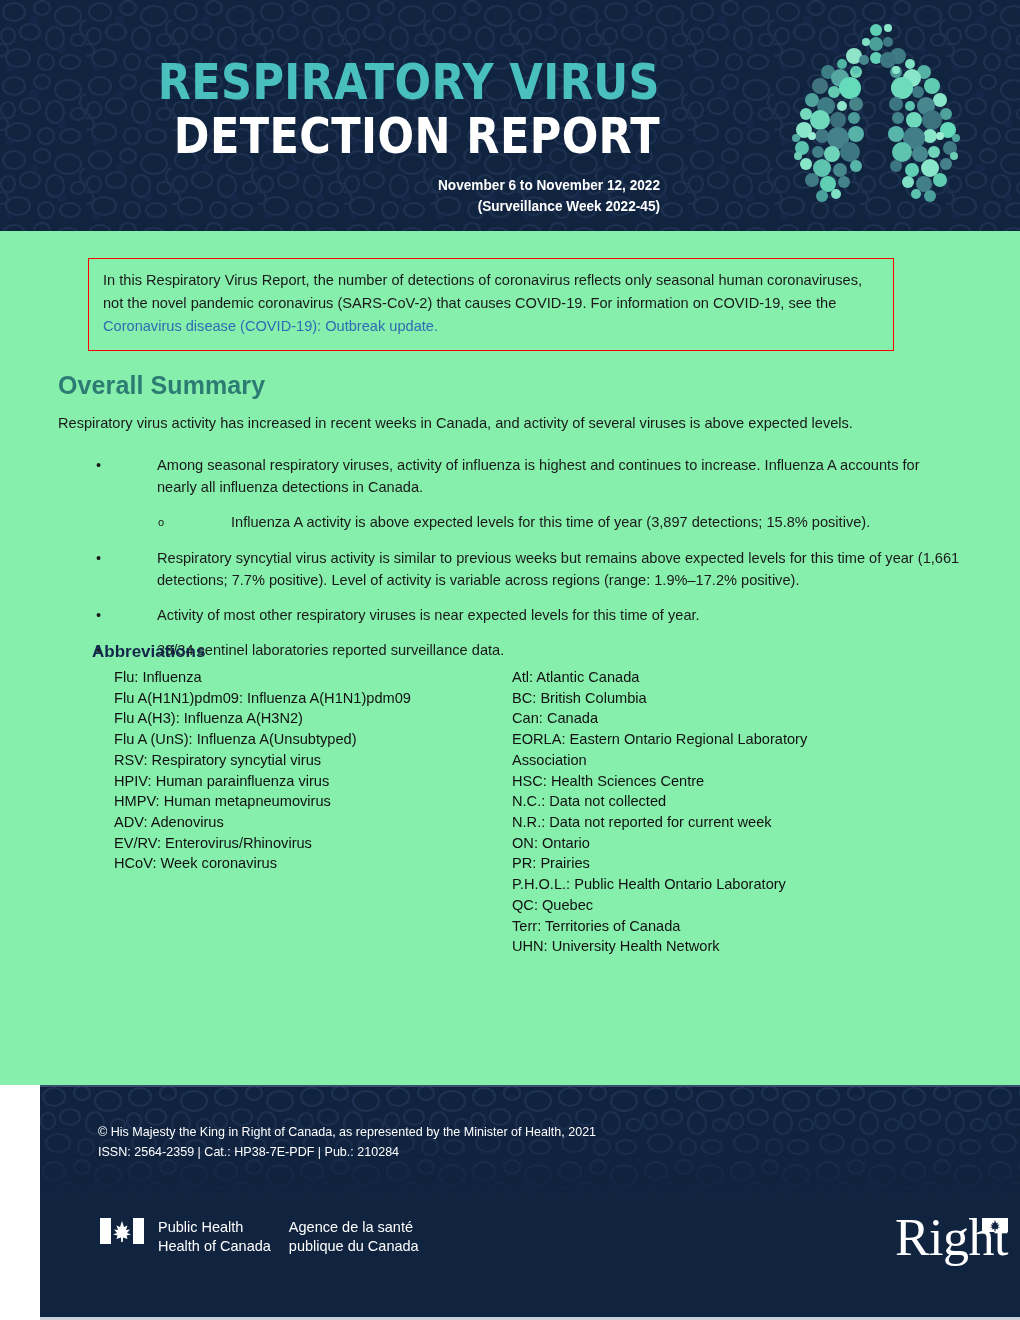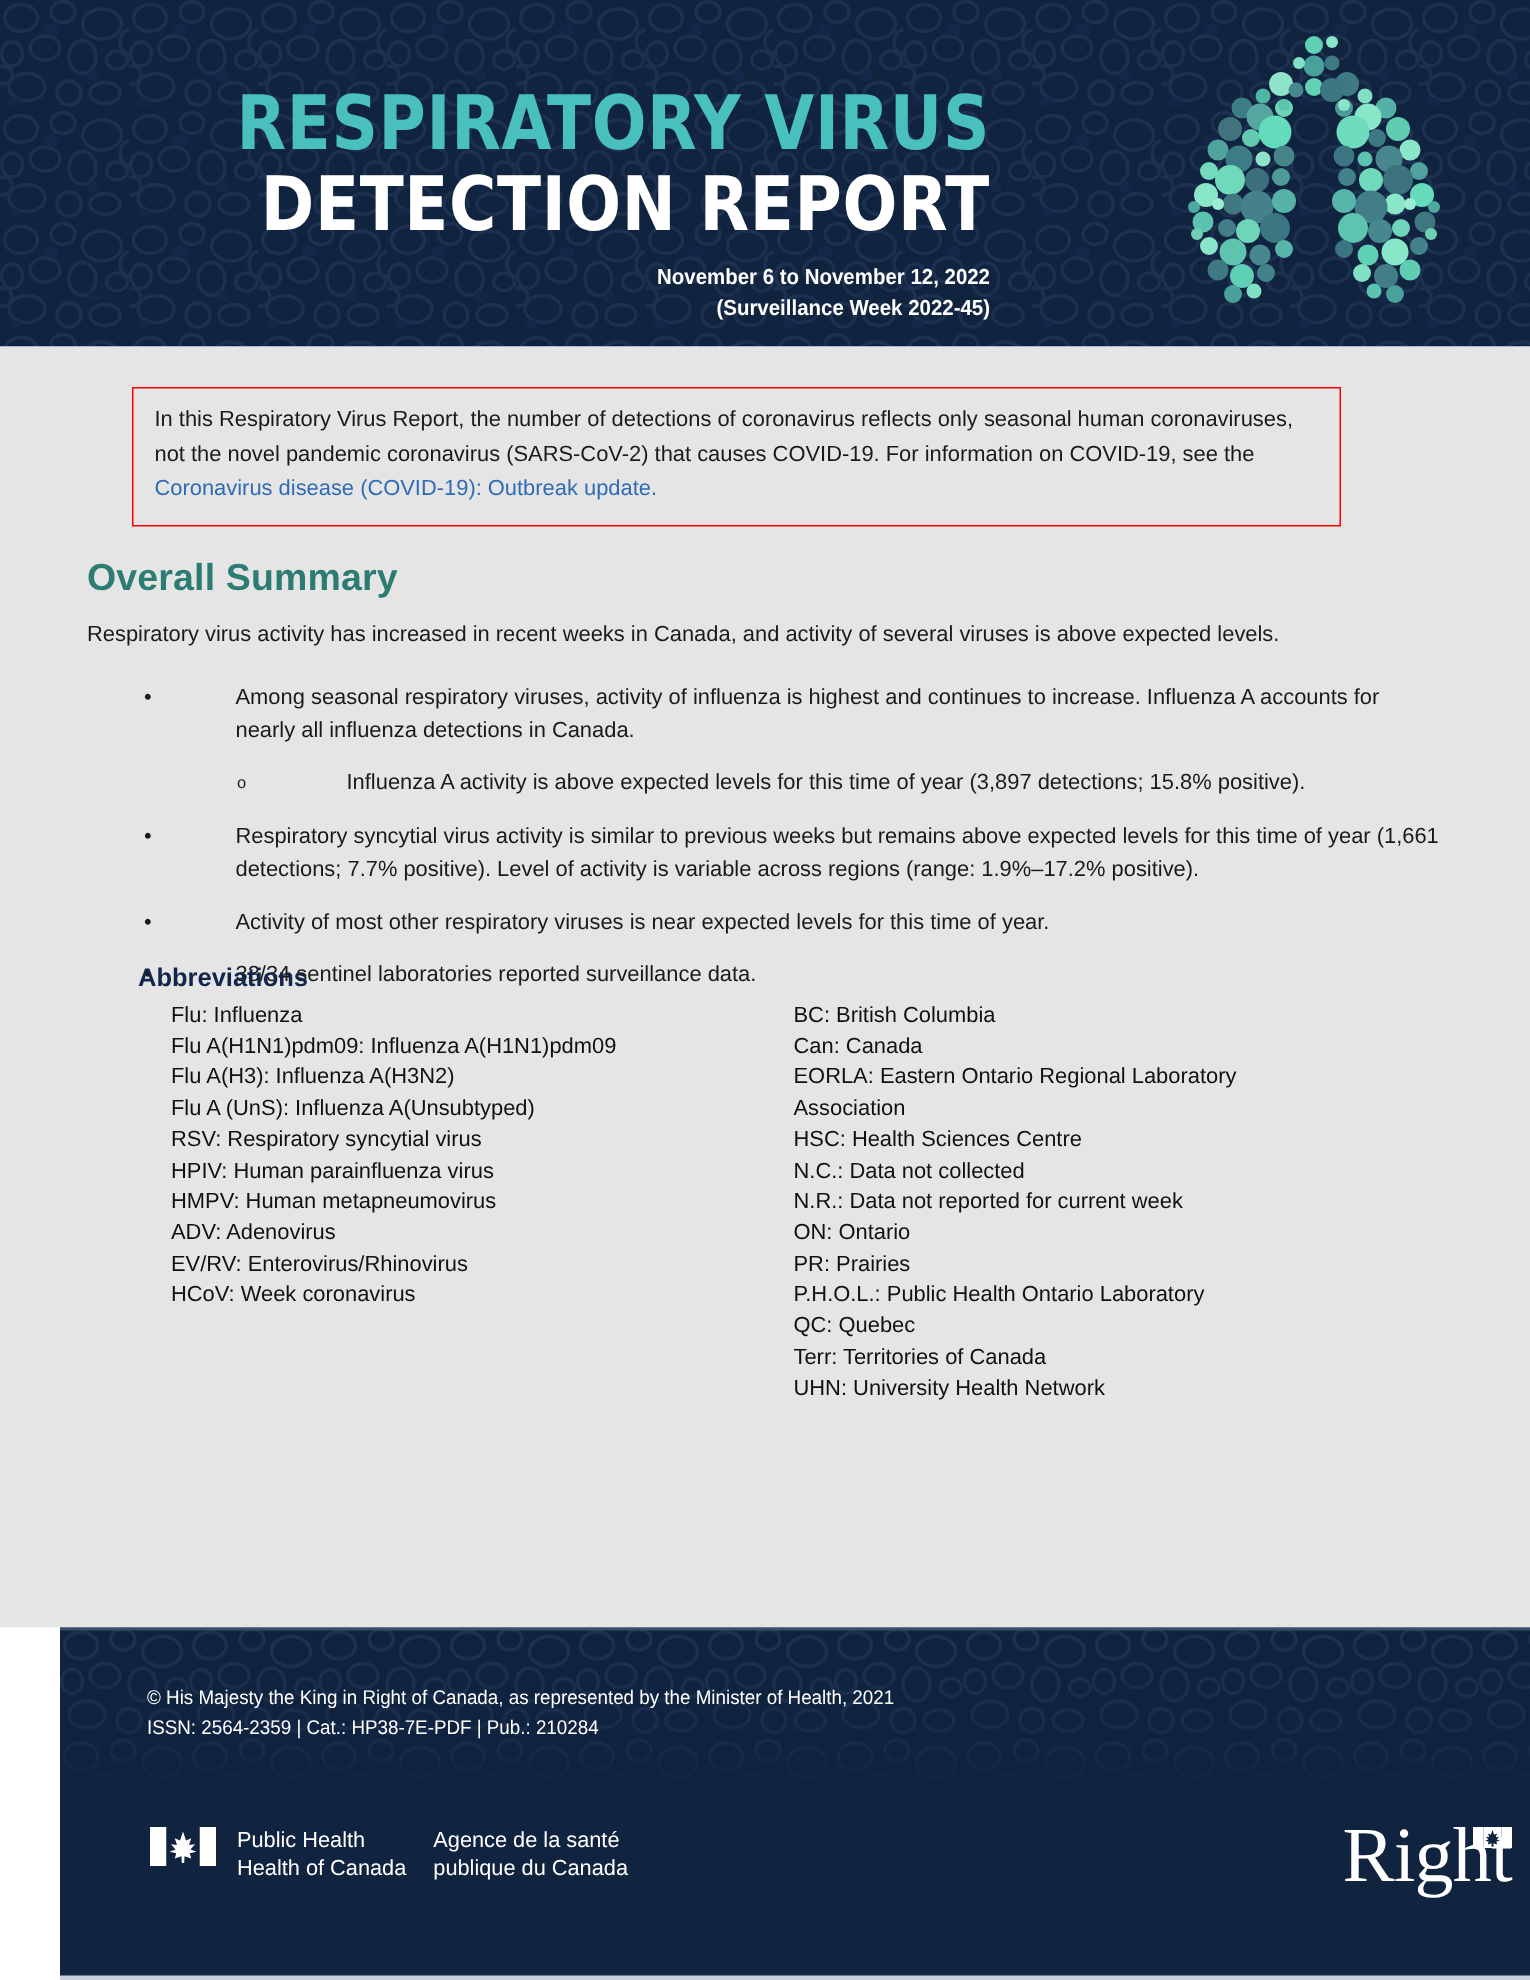--- a/index.html
+++ b/index.html
@@ -77,21 +77,21 @@
     position: absolute;
     right: 44px;
     top: 16px;
   }
 
   
   .page {
     position: relative;
     width: 1020px;
     height: 854px;
-    background: #e5e5e5;
+    background: #86efac;
   }
 
   .notice-box {
     position: absolute;
     left: 88px;
     top: 27px;
     width: 806px;
     box-sizing: border-box;
     border: 1.5px solid #ff0000;
     padding: 10px 14px 12px 14px;
@@ -168,21 +168,20 @@
     width: 880px;
   }
   .abbrev-title {
     font-size: 17px;
     font-weight: bold;
     color: #11264a;
     margin-bottom: 5px;
   }
   .abbrev-cols {
     display: flex;
-    gap: 17px;
   }
   .abbrev-col {
     font-size: 14.6px;
     color: #111111;
     line-height: 1.42;
   }
   .abbrev-col.left {
     width: 420px;
     padding-left: 22px;
     box-sizing: border-box;
@@ -463,20 +462,21 @@
         <div class="abbrev-item">Flu A(H3): Influenza A(H3N2)</div>
         <div class="abbrev-item">Flu A (UnS): Influenza A(Unsubtyped)</div>
         <div class="abbrev-item">RSV: Respiratory syncytial virus</div>
         <div class="abbrev-item">HPIV: Human parainfluenza virus</div>
         <div class="abbrev-item">HMPV: Human metapneumovirus</div>
         <div class="abbrev-item">ADV: Adenovirus</div>
         <div class="abbrev-item">EV/RV: Enterovirus/Rhinovirus</div>
         <div class="abbrev-item">HCoV: Week coronavirus</div>
       </div>
       <div class="abbrev-col right">
+        <div class="abbrev-item">Atl: Atlantic Canada</div>
         <div class="abbrev-item">BC: British Columbia</div>
         <div class="abbrev-item">Can: Canada</div>
         <div class="abbrev-item">EORLA: Eastern Ontario Regional Laboratory</div>
         <div class="abbrev-item">Association</div>
         <div class="abbrev-item">HSC: Health Sciences Centre</div>
         <div class="abbrev-item">N.C.: Data not collected</div>
         <div class="abbrev-item">N.R.: Data not reported for current week</div>
         <div class="abbrev-item">ON: Ontario</div>
         <div class="abbrev-item">PR: Prairies</div>
         <div class="abbrev-item">P.H.O.L.: Public Health Ontario Laboratory</div>

